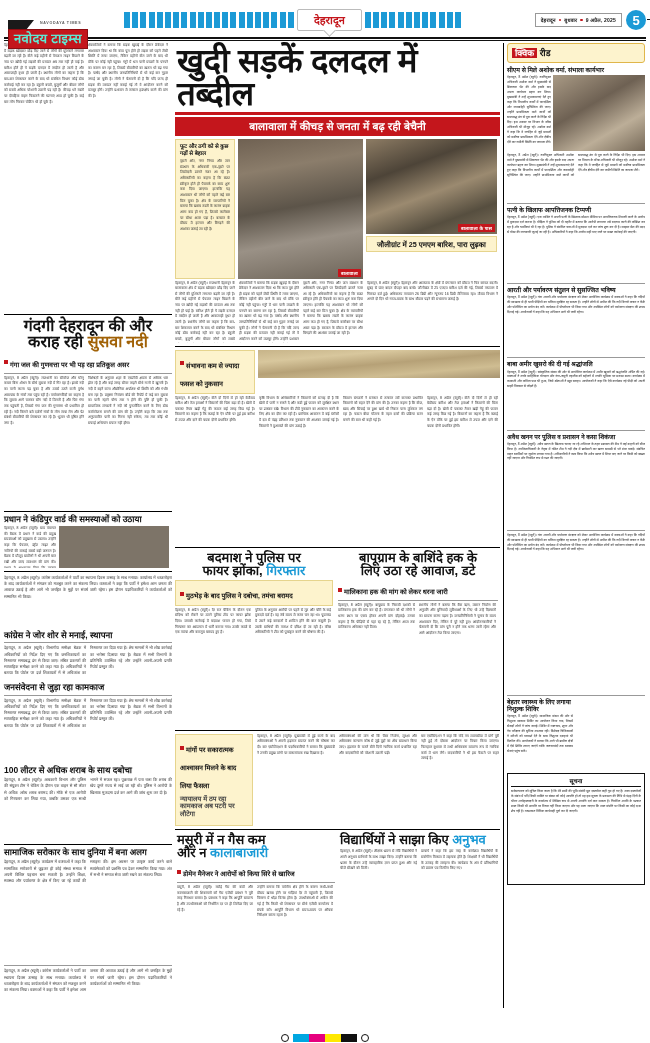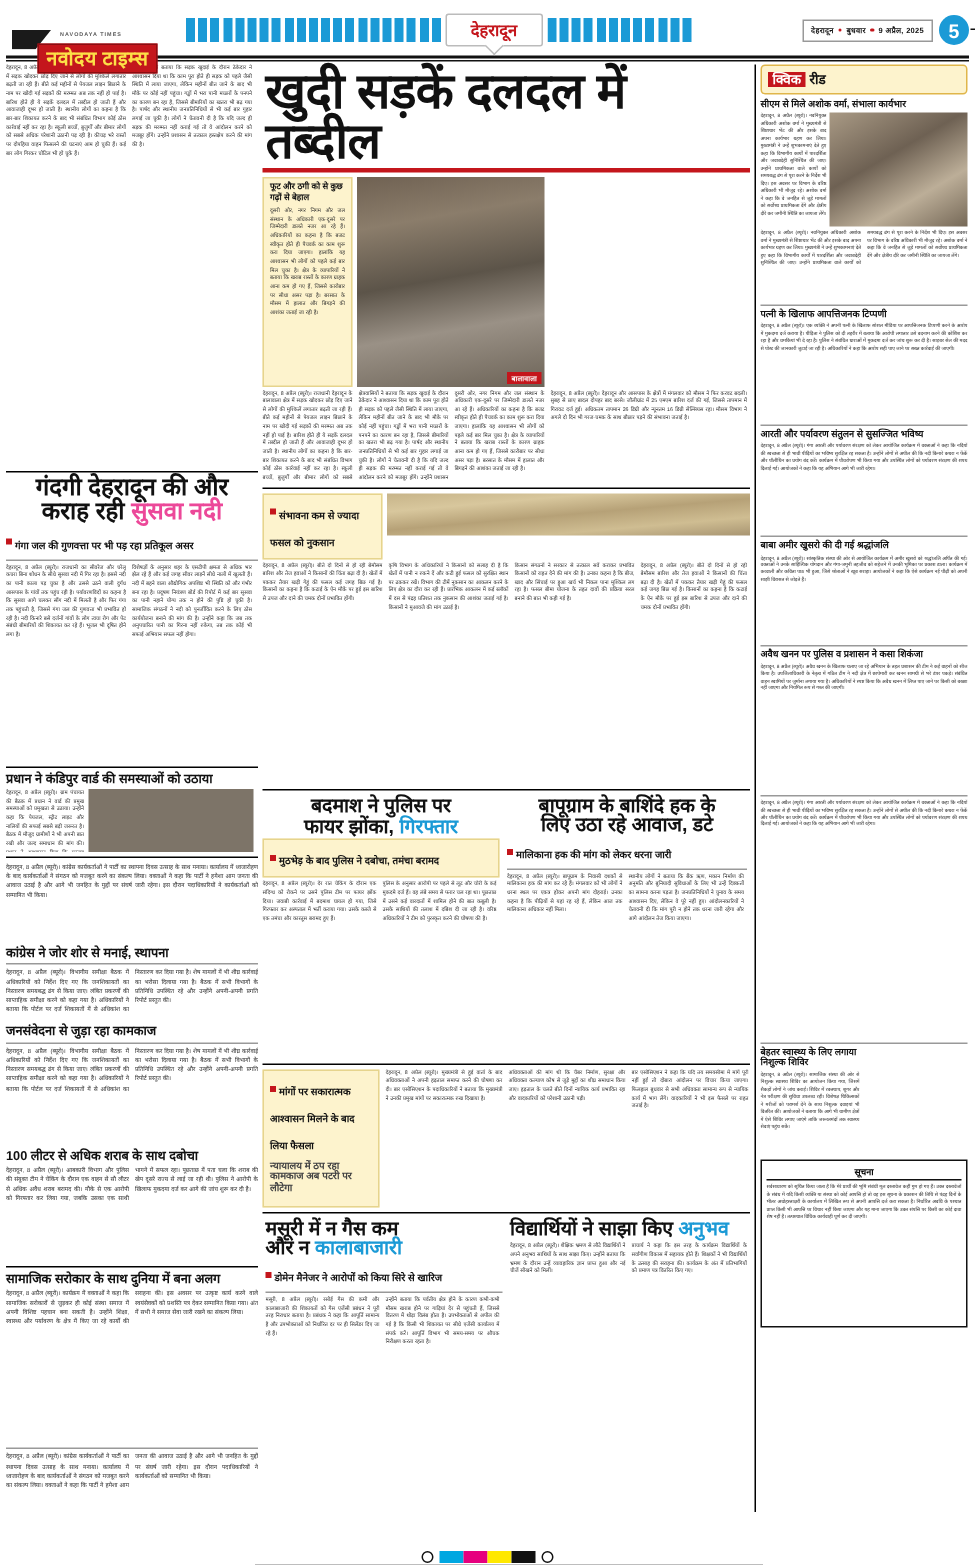--- a/index.html
+++ b/index.html
@@ -27,22 +27,22 @@
     width:26px;height:13px;background:#1a1a1a;
     position:absolute;left:4px;top:0px;
     clip-path:polygon(0 0,100% 0,60% 100%,0 100%);
   }
   .logo-eng{
     position:absolute;left:36px;top:1px;
     font-size:3.6px;font-weight:bold;color:#5a5a5a;letter-spacing:.7px;
     font-family:"Liberation Sans",sans-serif;
   }
   .logo-box{
-    position:absolute;left:21px;top:9px;
-    background:#c4161c;color:#fde047;
+    position:absolute;left:4px;top:9px;
+    background:#c4161c;color:#5eead4;
     padding:2px 5px 3px 5px;
     font-size:13px;font-weight:bold;
     letter-spacing:.3px;
     border:1px solid #8c0d12;
     line-height:1;
     white-space:nowrap;
   }
   .bars{ flex:1; display:flex; gap:2.2px; align-items:center; height:16px; overflow:hidden; }
   .bar{ width:6px;height:16px;background:#1b9ad6; flex:0 0 6px;}
   .city-tag{
@@ -91,21 +91,21 @@
     padding:1px 0 2px 2px;
   }
   .mega-under{height:2.5px;background:#c4161c;margin:0 0 2px 0;}
   .sub-banner{
     background:#c4161c;color:#fff;
     font-size:10.5px;font-weight:bold;
     text-align:center;padding:2px 0 3px 0;letter-spacing:.2px;
   }
 
   .h-big{font-size:16px;font-weight:bold;line-height:1.02;color:#111;}
-  .h-big .cy{color:#ec4899;}
+  .h-big .cy{color:#a16207;font-family:Liberation Serif, serif;}
   .h-mid{font-size:13px;font-weight:bold;line-height:1.05;color:#111;}
   .h-mid .cy{color:#1b9ad6;}
   .h-sm{font-size:8.5px;font-weight:bold;line-height:1.1;color:#111;}
   .h-xs{font-size:6.6px;font-weight:bold;line-height:1.15;color:#111;}
 
   
   .txt{
     font-size:3.5px; line-height:1.62; color:#2a2a2a;
     text-align:justify; hyphens:auto; word-spacing:.2px;
     overflow:hidden;
@@ -315,28 +315,37 @@
       <div class="txt t4 colsplit2" style="height:104px;margin-top:2px;">देहरादून, 8 अप्रैल (ब्यूरो)। कार्यक्रम में वक्ताओं ने कहा कि सामाजिक सरोकारों से जुड़कर ही कोई संस्था समाज में अपनी विशिष्ट पहचान बना सकती है। उन्होंने शिक्षा, स्वास्थ्य और पर्यावरण के क्षेत्र में किए जा रहे कार्यों की सराहना की। इस अवसर पर उत्कृष्ट कार्य करने वाले स्वयंसेवकों को प्रशस्ति पत्र देकर सम्मानित किया गया। अंत में सभी ने समाज सेवा जारी रखने का संकल्प लिया।</div>
 
       <div class="hr-g"></div>
       <div class="txt t4 colsplit2" style="height:70px;">देहरादून, 8 अप्रैल (ब्यूरो)। कांग्रेस कार्यकर्ताओं ने पार्टी का स्थापना दिवस उत्साह के साथ मनाया। कार्यालय में ध्वजारोहण के बाद कार्यकर्ताओं ने संगठन को मजबूत करने का संकल्प लिया। वक्ताओं ने कहा कि पार्टी ने हमेशा आम जनता की आवाज उठाई है और आगे भी जनहित के मुद्दों पर संघर्ष जारी रहेगा। इस दौरान पदाधिकारियों ने कार्यकर्ताओं को सम्मानित भी किया।</div>
     </div>
 
     <div class="col-mid">
 
       <div class="mega-head">खुदी सड़कें दलदल में तब्दील</div>
       <div class="mega-under"></div>
+      <div class="sub-banner">बालावाला में कीचड़ से जनता में बढ़ रही बेचैनी</div>
 
       <div style="display:flex;gap:3px;margin-top:3px;">
         <div class="ybox" style="width:60px;">
           <div class="ybox-head">फूट और ठगी को से कुछ गढ़ों से बेहाल</div>
           <div class="txt" style="margin-top:2px;height:115px;">दूसरी ओर, नगर निगम और जल संस्थान के अधिकारी एक-दूसरे पर जिम्मेदारी डालते नजर आ रहे हैं। अधिकारियों का कहना है कि बजट स्वीकृत होते ही पैचवर्क का काम शुरू करा दिया जाएगा। हालांकि यह आश्वासन भी लोगों को पहले कई बार मिल चुका है। क्षेत्र के व्यापारियों ने बताया कि खराब रास्तों के कारण ग्राहक आना कम हो गए हैं, जिससे कारोबार पर सीधा असर पड़ा है। बरसात के मौसम में हालात और बिगड़ने की आशंका जताई जा रही है।</div>
         </div>
         <div class="photo ph-road" style="width:125px;height:140px;">
           <span class="cap">बालावाला</span>
+        </div>
+        <div style="width:131px;">
+          <div class="photo ph-mud" style="width:131px;height:95px;">
+            <span class="cap">बालावाला के पास</span>
+          </div>
+          <div class="cap-center" style="margin-top:2px;">
+            <div class="t">जौलीग्रांट में 25 एमएम बारिश, पारा लुढ़का</div>
+          </div>
         </div>
       </div>
 
       <div style="display:flex;gap:4px;margin-top:2px;height:62px;overflow:hidden;">
         <div class="txt" style="width:60px;">देहरादून, 8 अप्रैल (ब्यूरो)। राजधानी देहरादून के बालावाला क्षेत्र में सड़क खोदकर छोड़ दिए जाने से लोगों की मुश्किलें लगातार बढ़ती जा रही हैं। बीते कई महीनों से पेयजल लाइन बिछाने के नाम पर खोदी गई सड़कों की मरम्मत अब तक नहीं हो पाई है। बारिश होते ही ये सड़कें दलदल में तब्दील हो जाती हैं और आवाजाही दूभर हो जाती है। स्थानीय लोगों का कहना है कि बार-बार शिकायत करने के बाद भी संबंधित विभाग कोई ठोस कार्रवाई नहीं कर रहा है। स्कूली बच्चों, बुजुर्गों और बीमार लोगों को सबसे अधिक परेशानी उठानी पड़ रही है। कीचड़ भरे रास्तों पर दोपहिया वाहन फिसलने की घटनाएं आम हो चुकी हैं। कई बार लोग गिरकर चोटिल भी हो चुके हैं।</div>
         <div class="txt" style="width:60px;">क्षेत्रवासियों ने बताया कि सड़क खुदाई के दौरान ठेकेदार ने आश्वासन दिया था कि काम पूरा होते ही सड़क को पहले जैसी स्थिति में लाया जाएगा, लेकिन महीनों बीत जाने के बाद भी मौके पर कोई नहीं पहुंचा। गड्ढों में भरा पानी मच्छरों के पनपने का कारण बन रहा है, जिससे बीमारियों का खतरा भी बढ़ गया है। पार्षद और स्थानीय जनप्रतिनिधियों से भी कई बार गुहार लगाई जा चुकी है। लोगों ने चेतावनी दी है कि यदि जल्द ही सड़क की मरम्मत नहीं कराई गई तो वे आंदोलन करने को मजबूर होंगे। उन्होंने प्रशासन से तत्काल हस्तक्षेप करने की मांग की है।</div>
         <div class="txt" style="width:60px;">दूसरी ओर, नगर निगम और जल संस्थान के अधिकारी एक-दूसरे पर जिम्मेदारी डालते नजर आ रहे हैं। अधिकारियों का कहना है कि बजट स्वीकृत होते ही पैचवर्क का काम शुरू करा दिया जाएगा। हालांकि यह आश्वासन भी लोगों को पहले कई बार मिल चुका है। क्षेत्र के व्यापारियों ने बताया कि खराब रास्तों के कारण ग्राहक आना कम हो गए हैं, जिससे कारोबार पर सीधा असर पड़ा है। बरसात के मौसम में हालात और बिगड़ने की आशंका जताई जा रही है।</div>
         <div class="txt" style="width:131px;">देहरादून, 8 अप्रैल (ब्यूरो)। देहरादून और आसपास के क्षेत्रों में मंगलवार को मौसम ने फिर करवट बदली। सुबह से छाए बादल दोपहर बाद बरसे। जौलीग्रांट में 25 एमएम बारिश दर्ज की गई, जिससे तापमान में गिरावट दर्ज हुई। अधिकतम तापमान 26 डिग्री और न्यूनतम 16 डिग्री सेल्सियस रहा। मौसम विभाग ने अगले दो दिन भी गरज-चमक के साथ बौछार पड़ने की संभावना जताई है।</div>
       </div>
 
@@ -352,21 +361,21 @@
         <div style="display:flex;gap:4px;margin-top:2px;height:148px;overflow:hidden;">
           <div class="txt" style="width:80px;">देहरादून, 8 अप्रैल (ब्यूरो)। बीते दो दिनों से हो रही बेमौसम बारिश और तेज हवाओं ने किसानों की चिंता बढ़ा दी है। खेतों में पककर तैयार खड़ी गेहूं की फसल कई जगह बिछ गई है। किसानों का कहना है कि कटाई के ऐन मौके पर हुई इस बारिश से उपज और दाने की चमक दोनों प्रभावित होंगी।</div>
           <div class="txt" style="width:80px;">कृषि विभाग के अधिकारियों ने किसानों को सलाह दी है कि खेतों में पानी न रुकने दें और कटी हुई फसल को सुरक्षित स्थान पर ढककर रखें। विभाग की टीमें नुकसान का आकलन करने के लिए क्षेत्र का दौरा कर रही हैं। प्रारंभिक आकलन में कई ब्लॉकों में दस से पंद्रह प्रतिशत तक नुकसान की आशंका जताई गई है। किसानों ने मुआवजे की मांग उठाई है।</div>
           <div class="txt" style="width:80px;">किसान संगठनों ने सरकार से तत्काल सर्वे कराकर प्रभावित किसानों को राहत देने की मांग की है। उनका कहना है कि बीज, खाद और सिंचाई पर हुआ खर्च भी निकल पाना मुश्किल लग रहा है। फसल बीमा योजना के तहत दावों की प्रक्रिया सरल बनाने की बात भी कही गई है।</div>
           <div class="txt" style="width:71px;">देहरादून, 8 अप्रैल (ब्यूरो)। बीते दो दिनों से हो रही बेमौसम बारिश और तेज हवाओं ने किसानों की चिंता बढ़ा दी है। खेतों में पककर तैयार खड़ी गेहूं की फसल कई जगह बिछ गई है। किसानों का कहना है कि कटाई के ऐन मौके पर हुई इस बारिश से उपज और दाने की चमक दोनों प्रभावित होंगी।</div>
         </div>
       </div>
 
       <div class="hr-b"></div>
 
-      <div style="display:flex;gap:5px;align-items:center;">
+      <div style="display:flex;gap:5px;">
 
         <div style="width:158px;">
           <div class="h-mid" style="text-align:center;">बदमाश ने पुलिस पर</div>
           <div class="h-mid" style="text-align:center;">
             <span>फायर झोंका,</span>
             <span class="cy">गिरफ्तार</span>
           </div>
           <div class="ybox" style="margin-top:2px;">
             <span class="bullet"></span><span class="h-xs">मुठभेड़ के बाद पुलिस ने दबोचा, तमंचा बरामद</span>
           </div>

